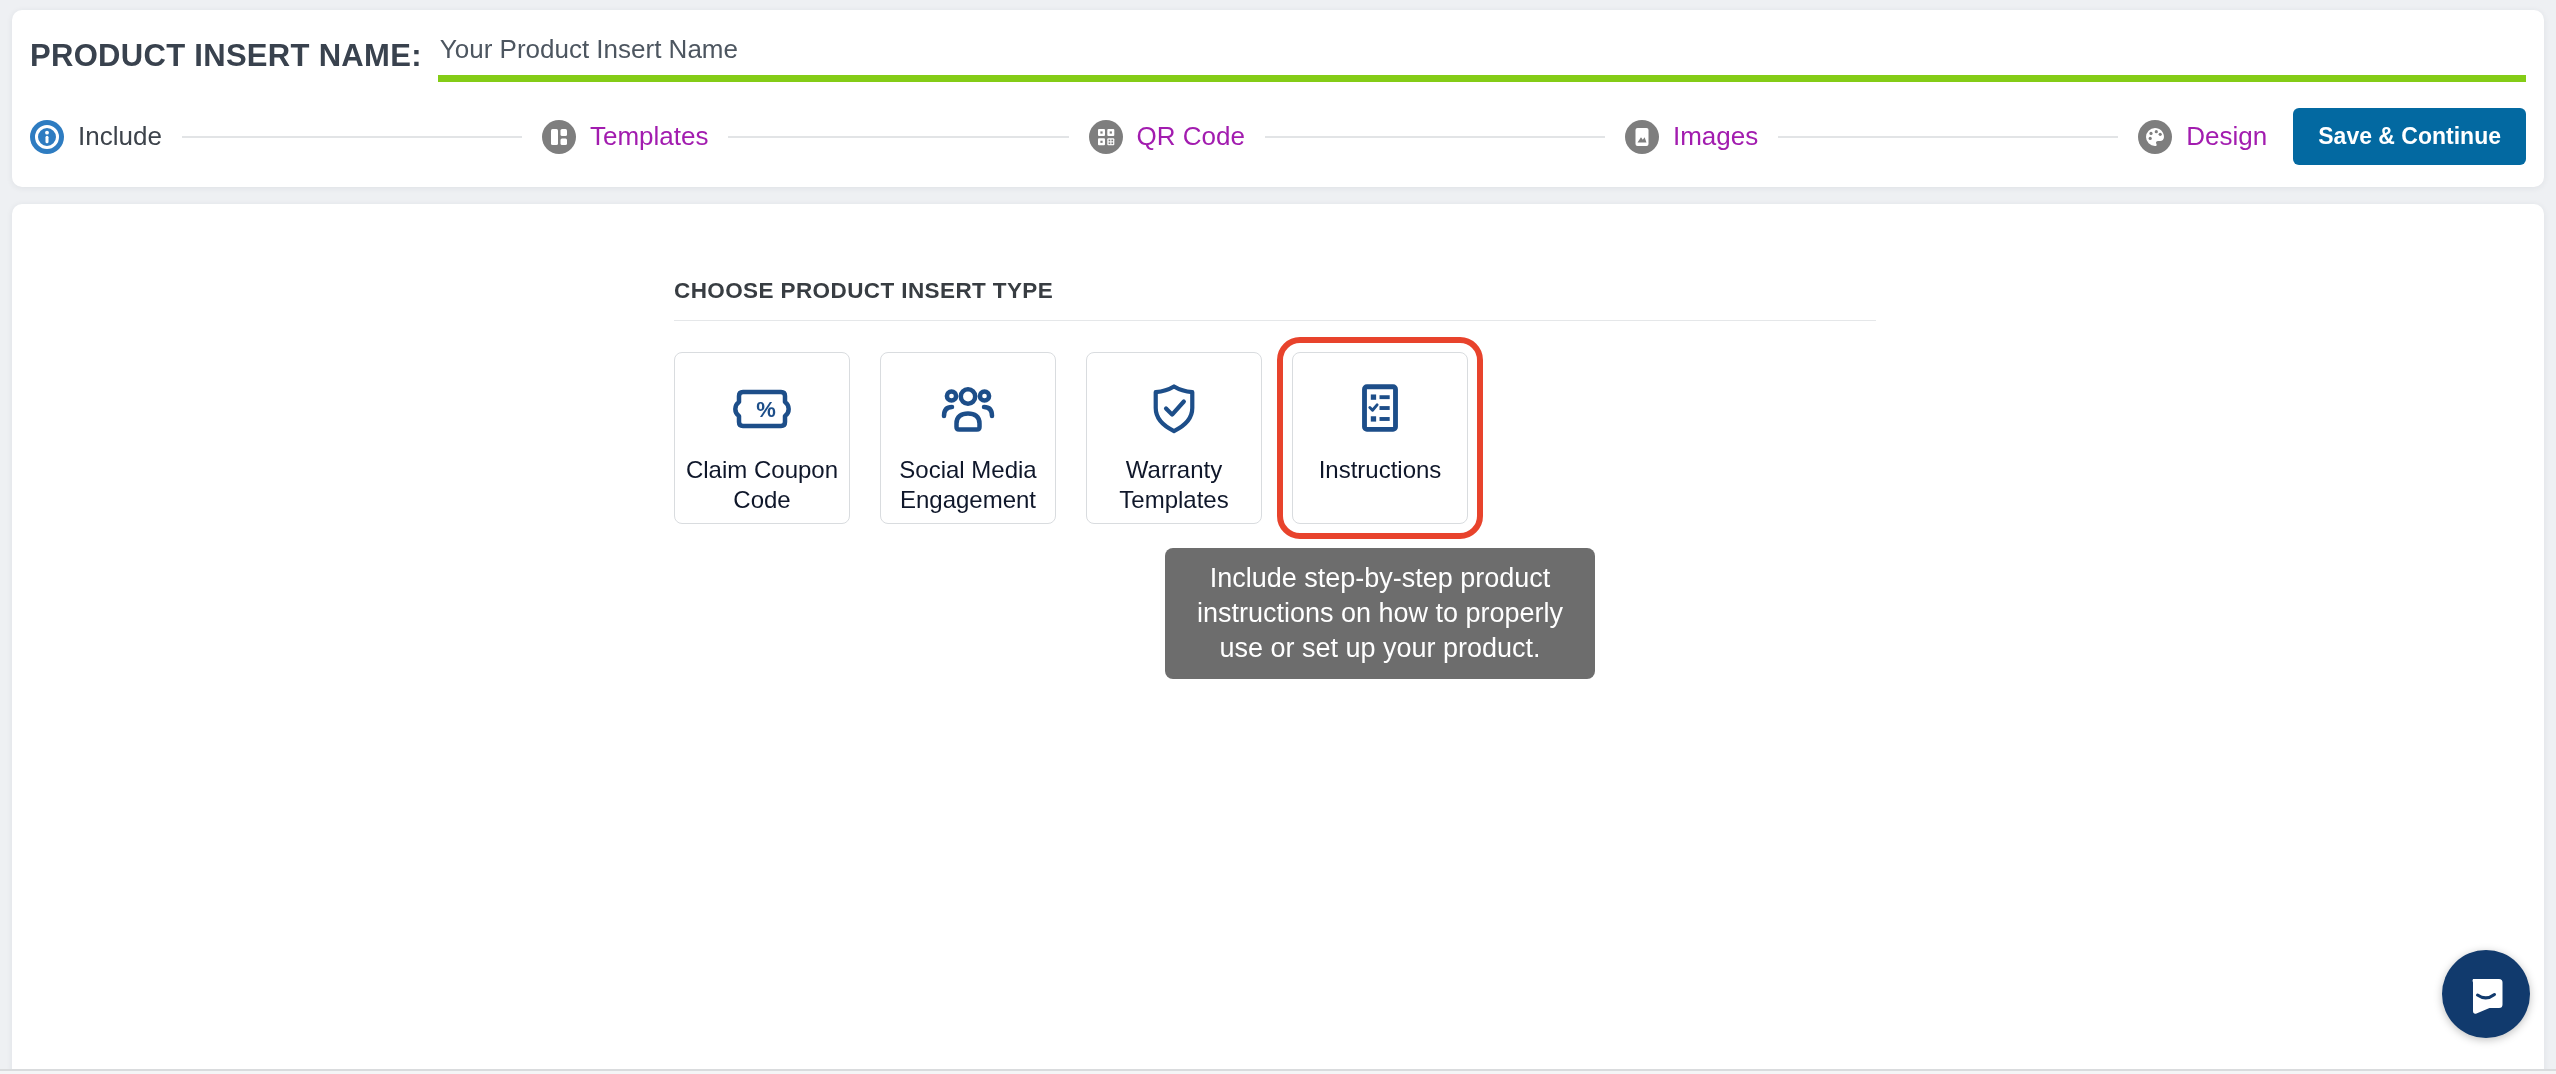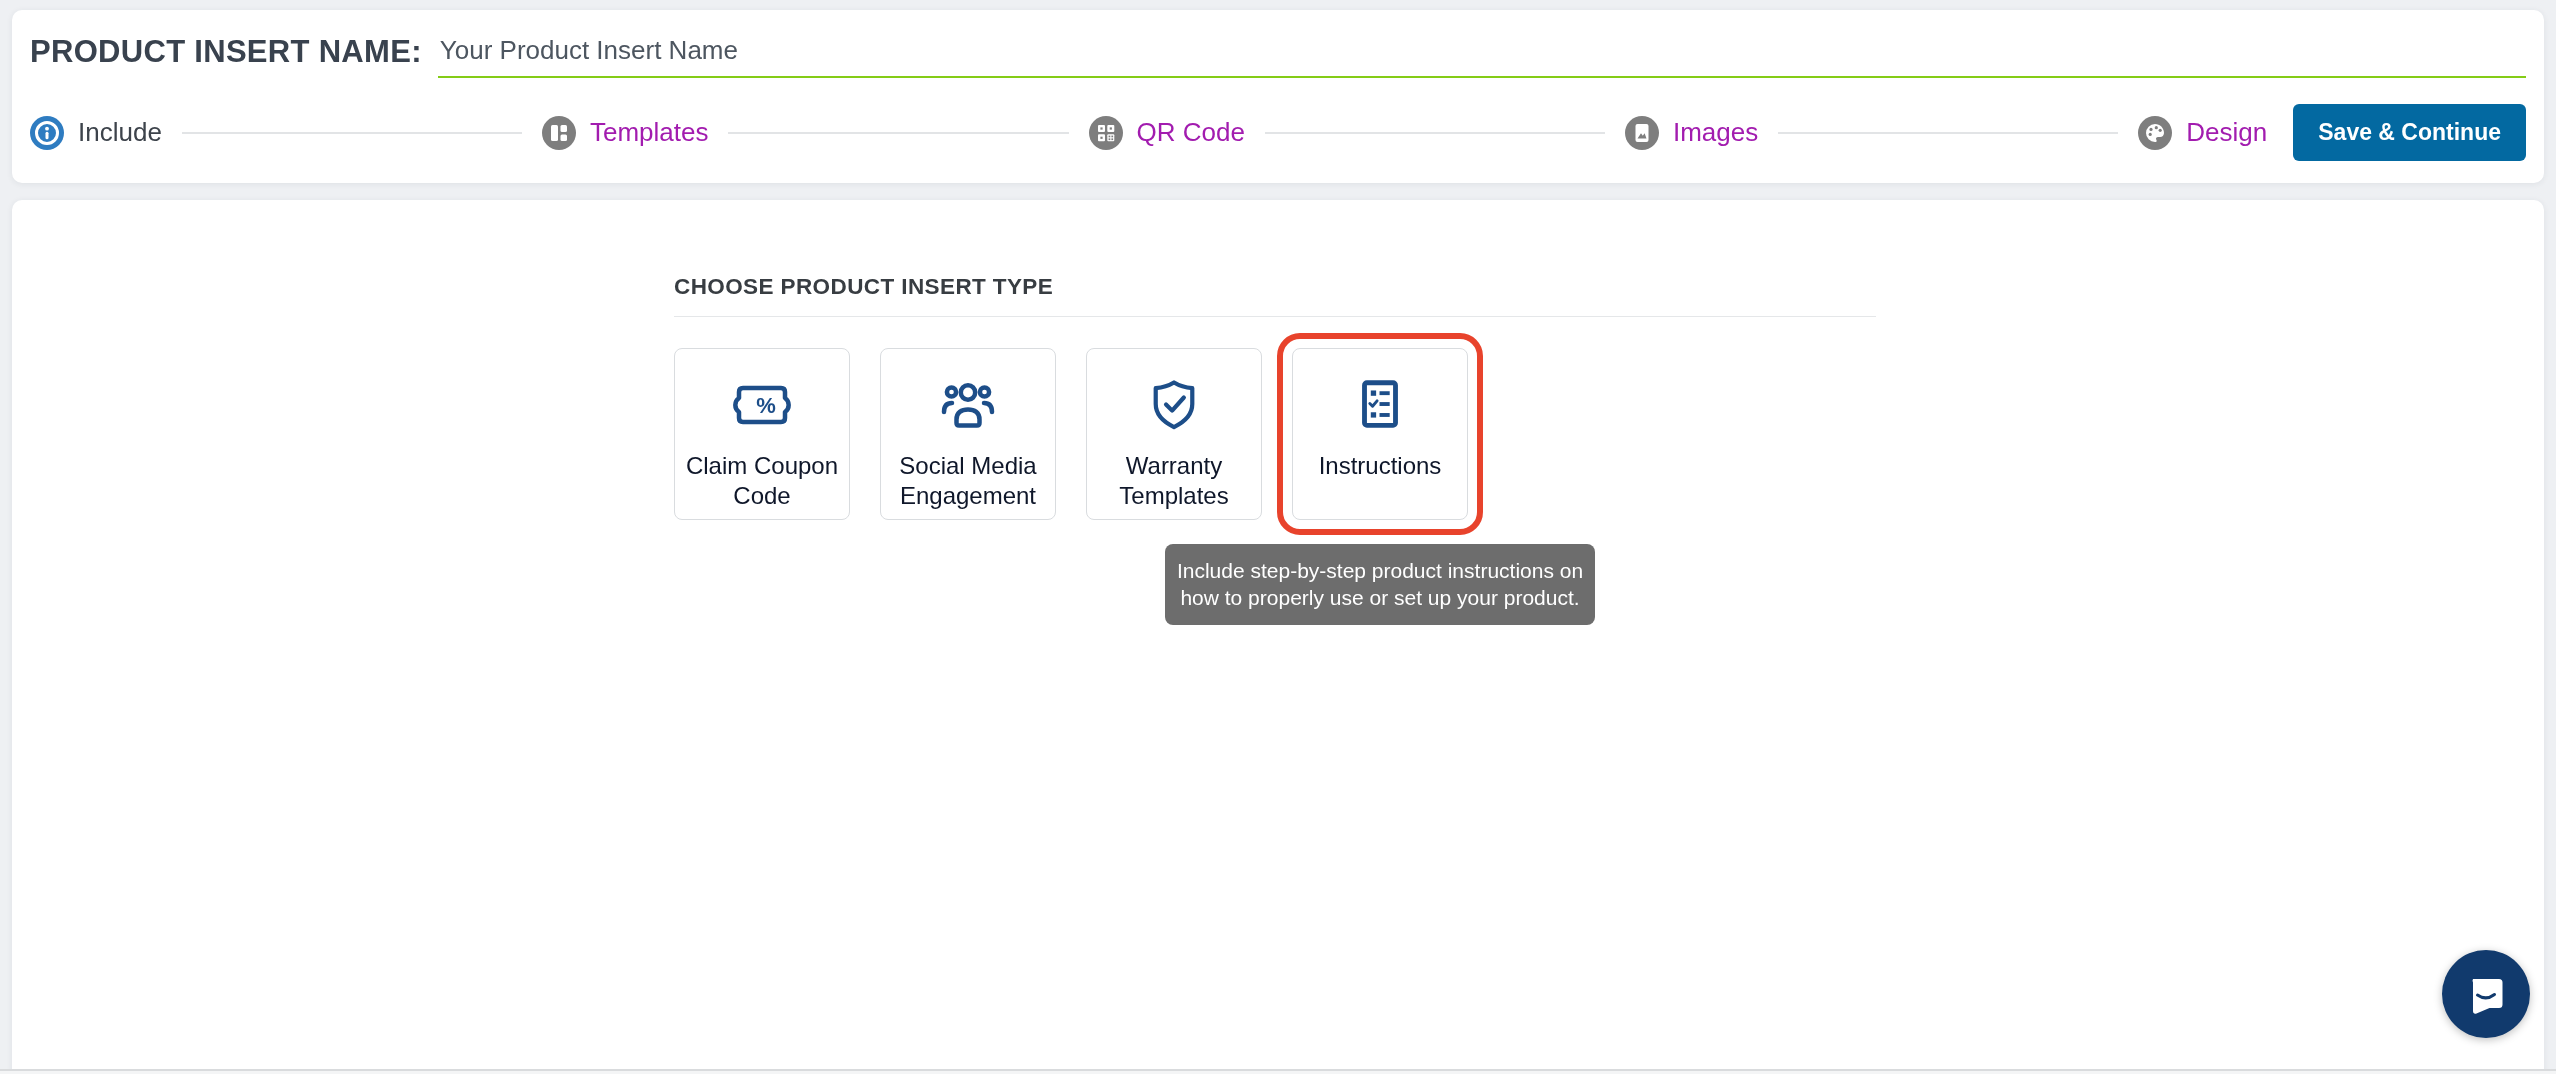--- a/index.html
+++ b/index.html
@@ -20,21 +20,21 @@
     padding:24px 18px 22px 18px;
   }
   .title-row { display:flex; align-items:flex-end; }
   .page-title {
     font-size:31px; font-weight:800; color:#39424e;
     letter-spacing:.3px; white-space:nowrap; padding-bottom:8px;
   }
   .name-input {
     flex:1; margin-left:16px;
     border:none; outline:none;
-    border-bottom:2px solid #84cc16;
+    border-bottom:7px solid #84cc16;
     font-family:"Liberation Sans","DejaVu Sans",sans-serif;
     font-size:26px; color:#4d5660;
     padding:0 2px 10px 2px; background:transparent;
   }
   
   .stepper-row { display:flex; align-items:center; margin-top:26px; }
   .step { display:flex; align-items:center; cursor:pointer; flex:none; }
   .step-disc {
     width:34px; height:34px; border-radius:50%;
     background:#7e7e7e; display:flex; align-items:center; justify-content:center;
@@ -78,21 +78,21 @@
   .type-icon { height:62px; display:flex; align-items:center; justify-content:center; }
   .type-label {
     margin-top:15px; font-size:24px; line-height:1.25;
     color:#0f172a; text-align:center; padding:0 8px;
   }
   .tooltip {
     position:absolute;
     top:196px; left:491px; width:430px;
     background:#6d6d6d; color:#fff;
     border-radius:8px; padding:13px 10px;
-    font-size:21px; line-height:1.3; text-align:center;
+    font-size:27px; line-height:1.3; text-align:center;
   }
   
   .chat-fab {
     position:absolute; right:26px; bottom:36px;
     width:88px; height:88px; border-radius:50%;
     background:#113a6d; border:none; cursor:pointer;
     display:flex; align-items:center; justify-content:center;
     box-shadow:0 2px 8px rgba(0,0,0,.25);
   }
   

